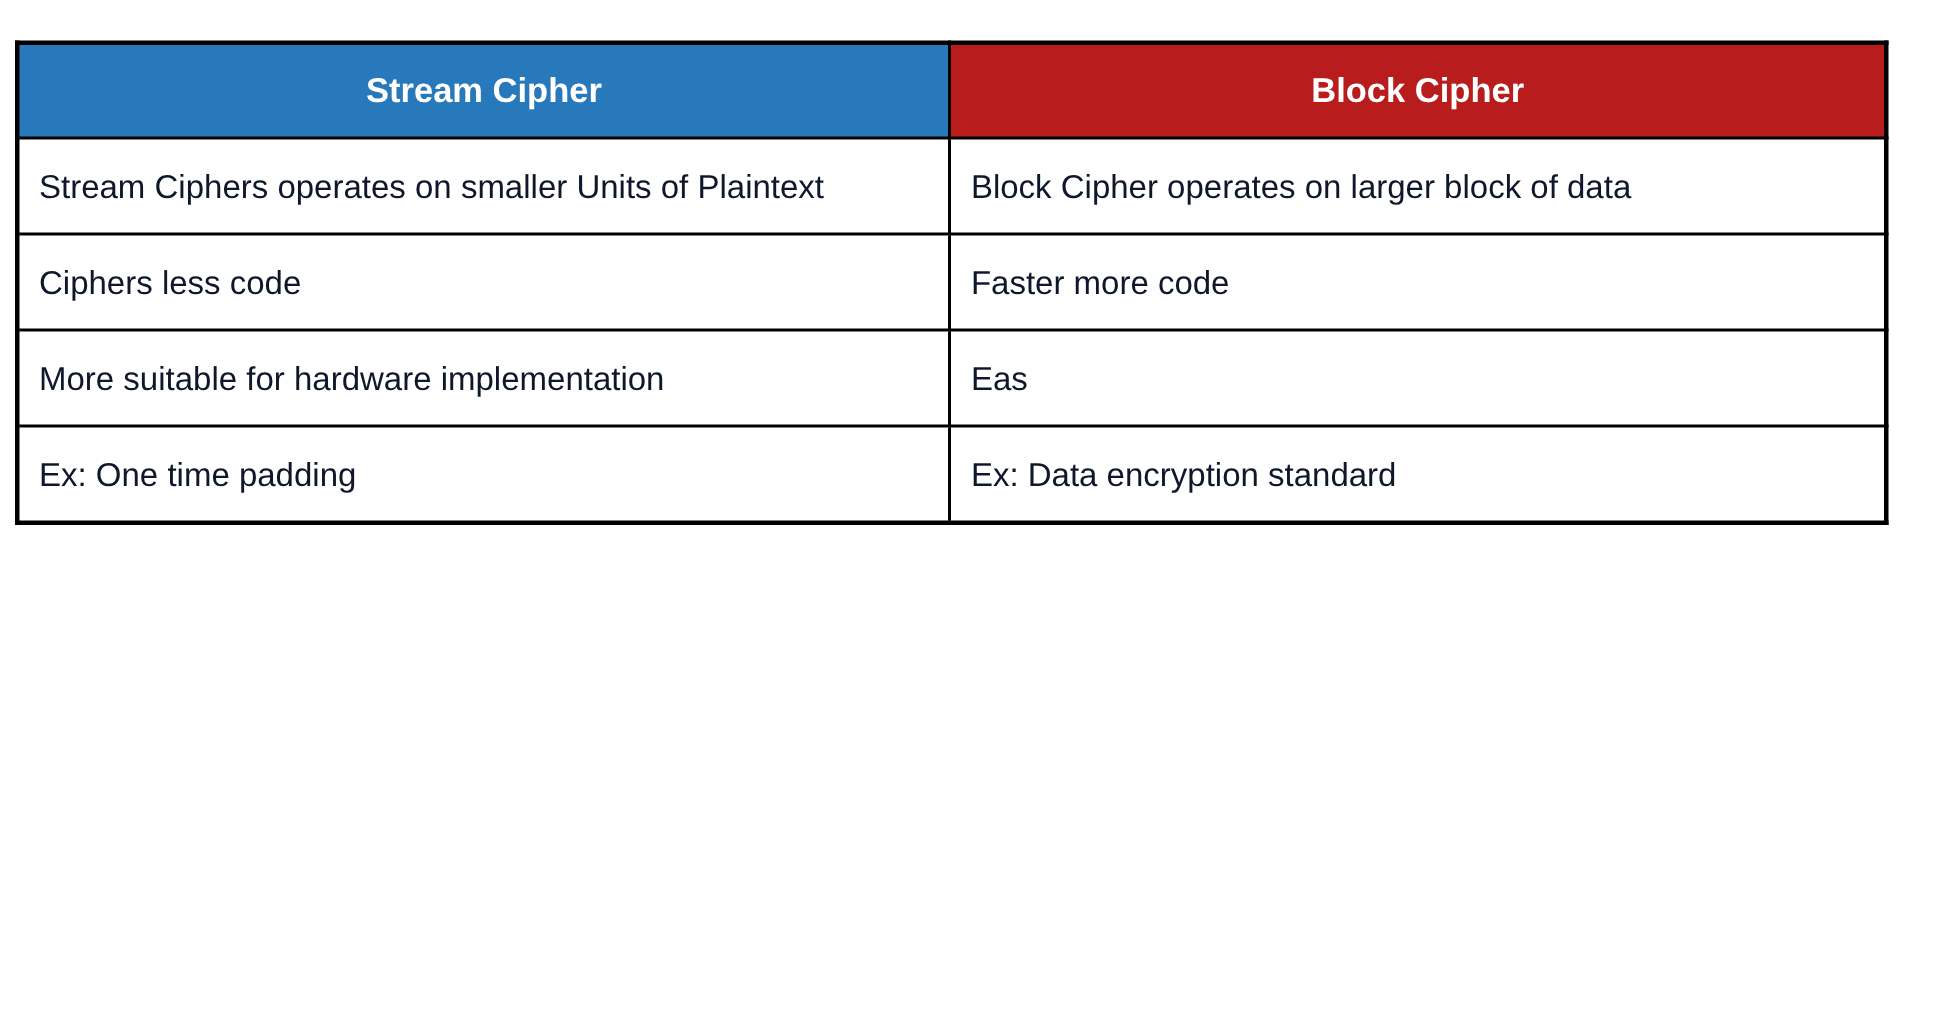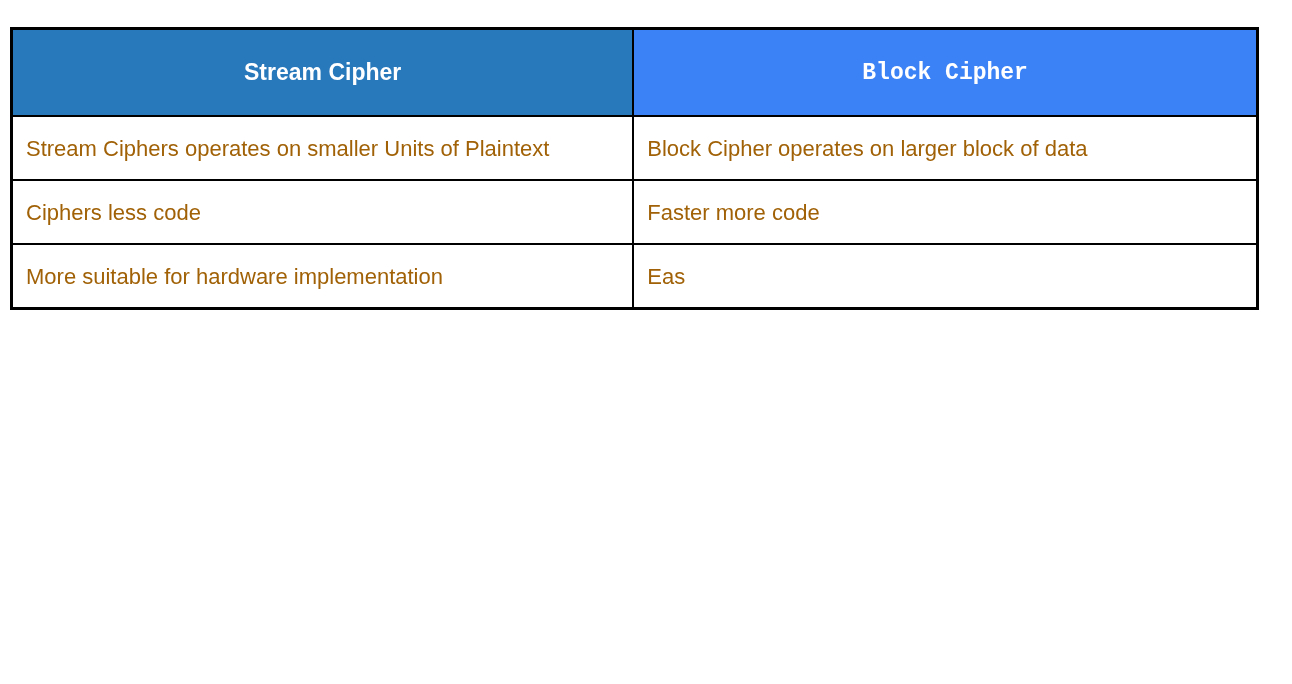--- a/index.html
+++ b/index.html
@@ -28,56 +28,60 @@
   table.cipher-table td {
     border: 2px solid #000000;
   }
   table.cipher-table th {
     height: 61px;
     color: #ffffff;
     font-size: 23px;
     font-weight: 700;
     text-align: center;
     vertical-align: middle;
-    padding: 12px 8px;
+    padding: 0 8px;
   }
   table.cipher-table td {
     font-size: 22px;
     line-height: 33px;
-    color: #a16207;
+    color: #0f172a;
     vertical-align: top;
     text-align: left;
     padding: 15px 2px 14px 13px;
     font-weight: 400;
   }
   td.tall { padding-bottom: 24px; }
 </style>
 </head>
 <body>
 
 <div class="page">
   <table class="cipher-table">
     <colgroup>
       <col style="width:49.9%">
       <col style="width:50.1%">
     </colgroup>
     <thead>
       <tr>
         <th class="accent-bg" style="background: rgb(40, 120, 188);">Stream Cipher</th>
-        <th class="accent-bg" style="background: #3b82f6; font-family: Liberation Mono, monospace;">Block Cipher</th>
+        <th class="accent-bg" style="background: #b91c1c;">Block Cipher</th>
       </tr>
     </thead>
     <tbody>
       <tr>
         <td>Stream Ciphers operates on smaller Units of Plaintext</td>
         <td>Block Cipher operates on larger block of data</td>
       </tr>
       <tr>
         <td>Ciphers less code</td>
         <td>Faster more code</td>
       </tr>
       <tr>
         <td>More suitable for hardware implementation</td>
         <td>Eas</td>
       </tr>
+      <tr>
+        <td>Ex: One time padding</td>
+        <td>Ex: Data encryption standard</td>
+      </tr>
     </tbody>
   </table>
 </div>
 
 </body></html>

